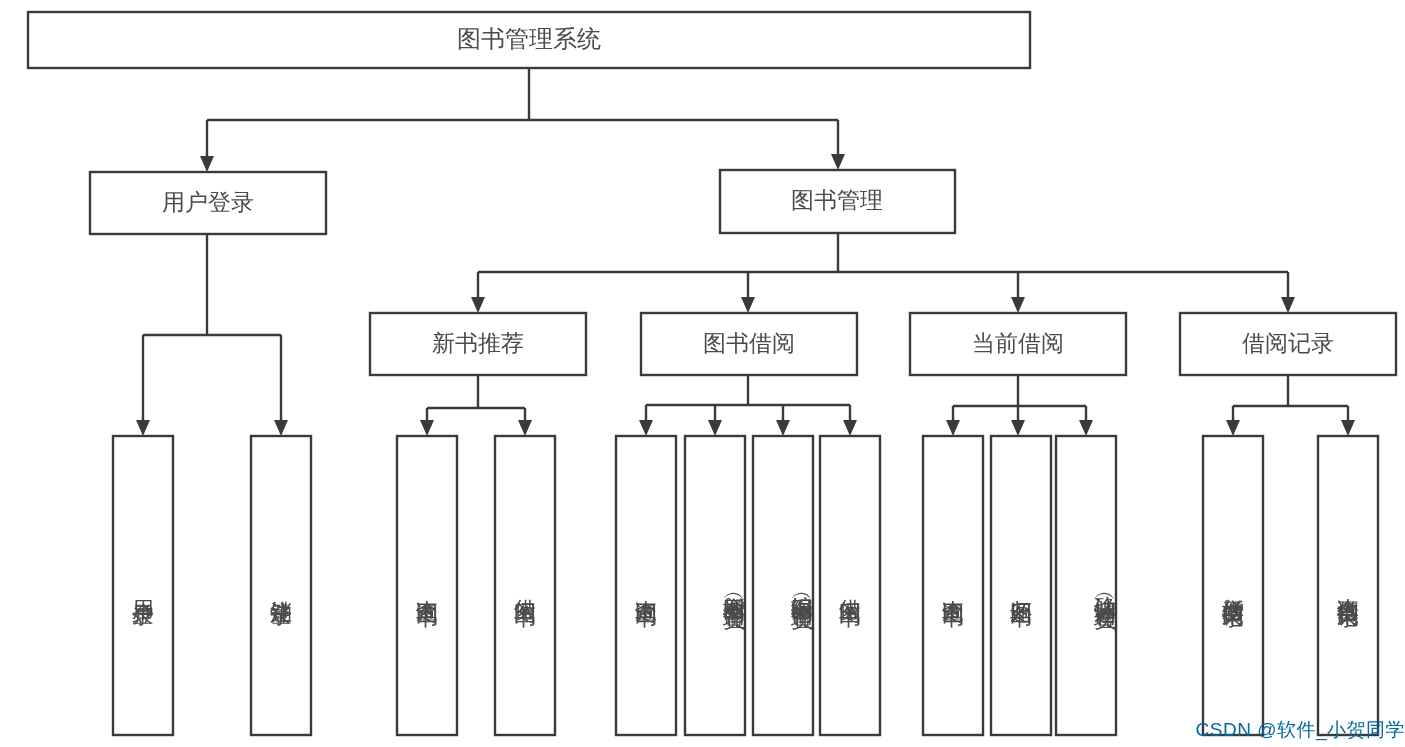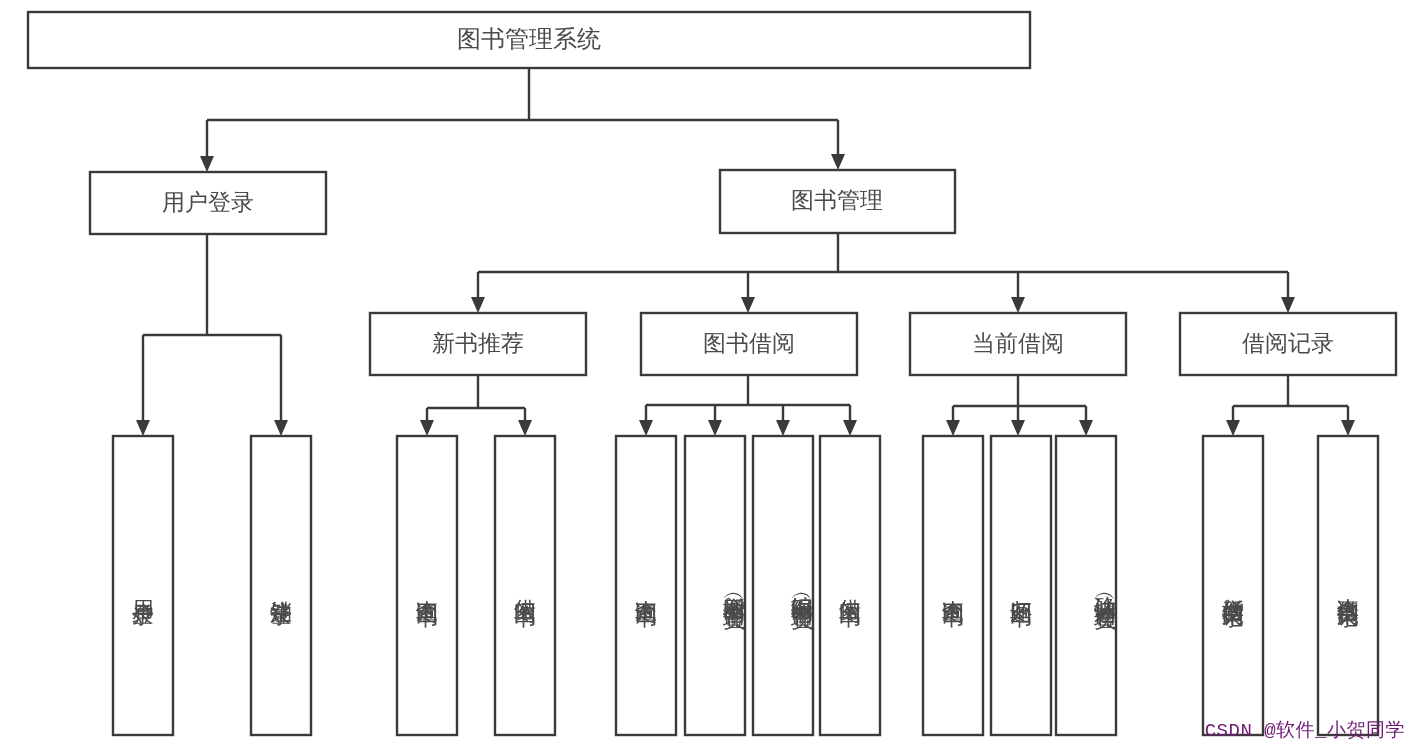--- a/index.html
+++ b/index.html
@@ -69,23 +69,23 @@
     white-space: nowrap;
     pointer-events: none;
   }
   .leaf-label.centered {
     align-items: center;
   }
   .watermark {
     position: absolute;
     right: 8px;
     bottom: 4px;
-    font-family: Liberation Mono, monospace;
+    font-family: Liberation Sans, sans-serif;
     font-size: 19px;
-    color: #701a75;
+    color: #0369a1;
     white-space: nowrap;
     letter-spacing: 0.5px;
   }
 </style>
 </head>
 <body>
 
 <div id="diagram-root">
 
   <svg id="tree-svg" viewBox="0 0 1405 747">

